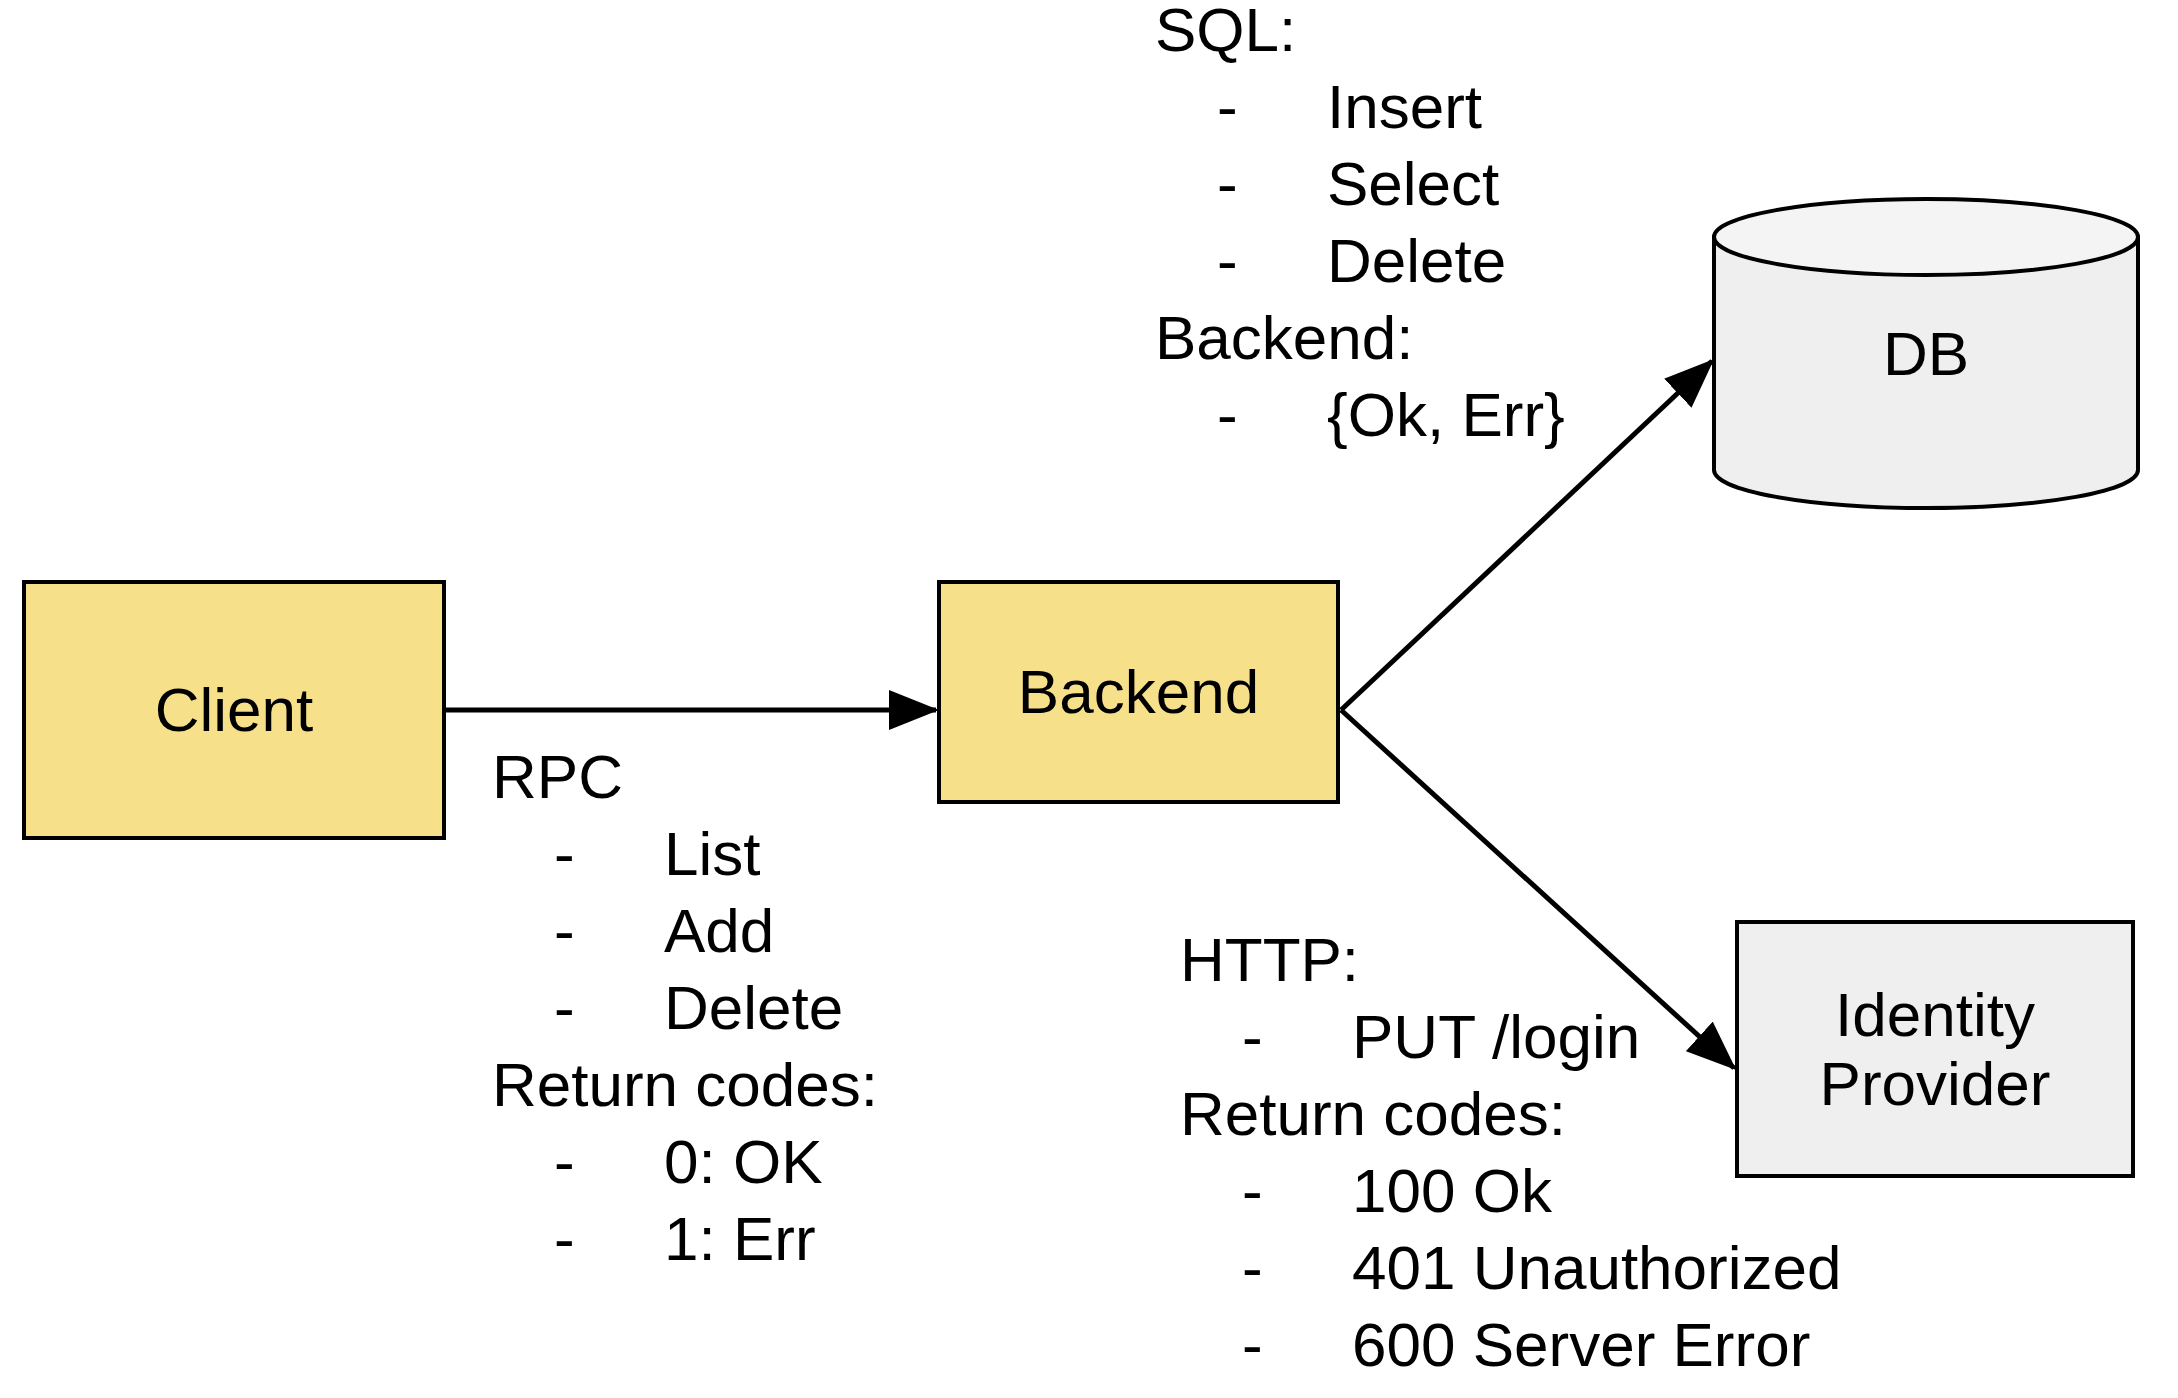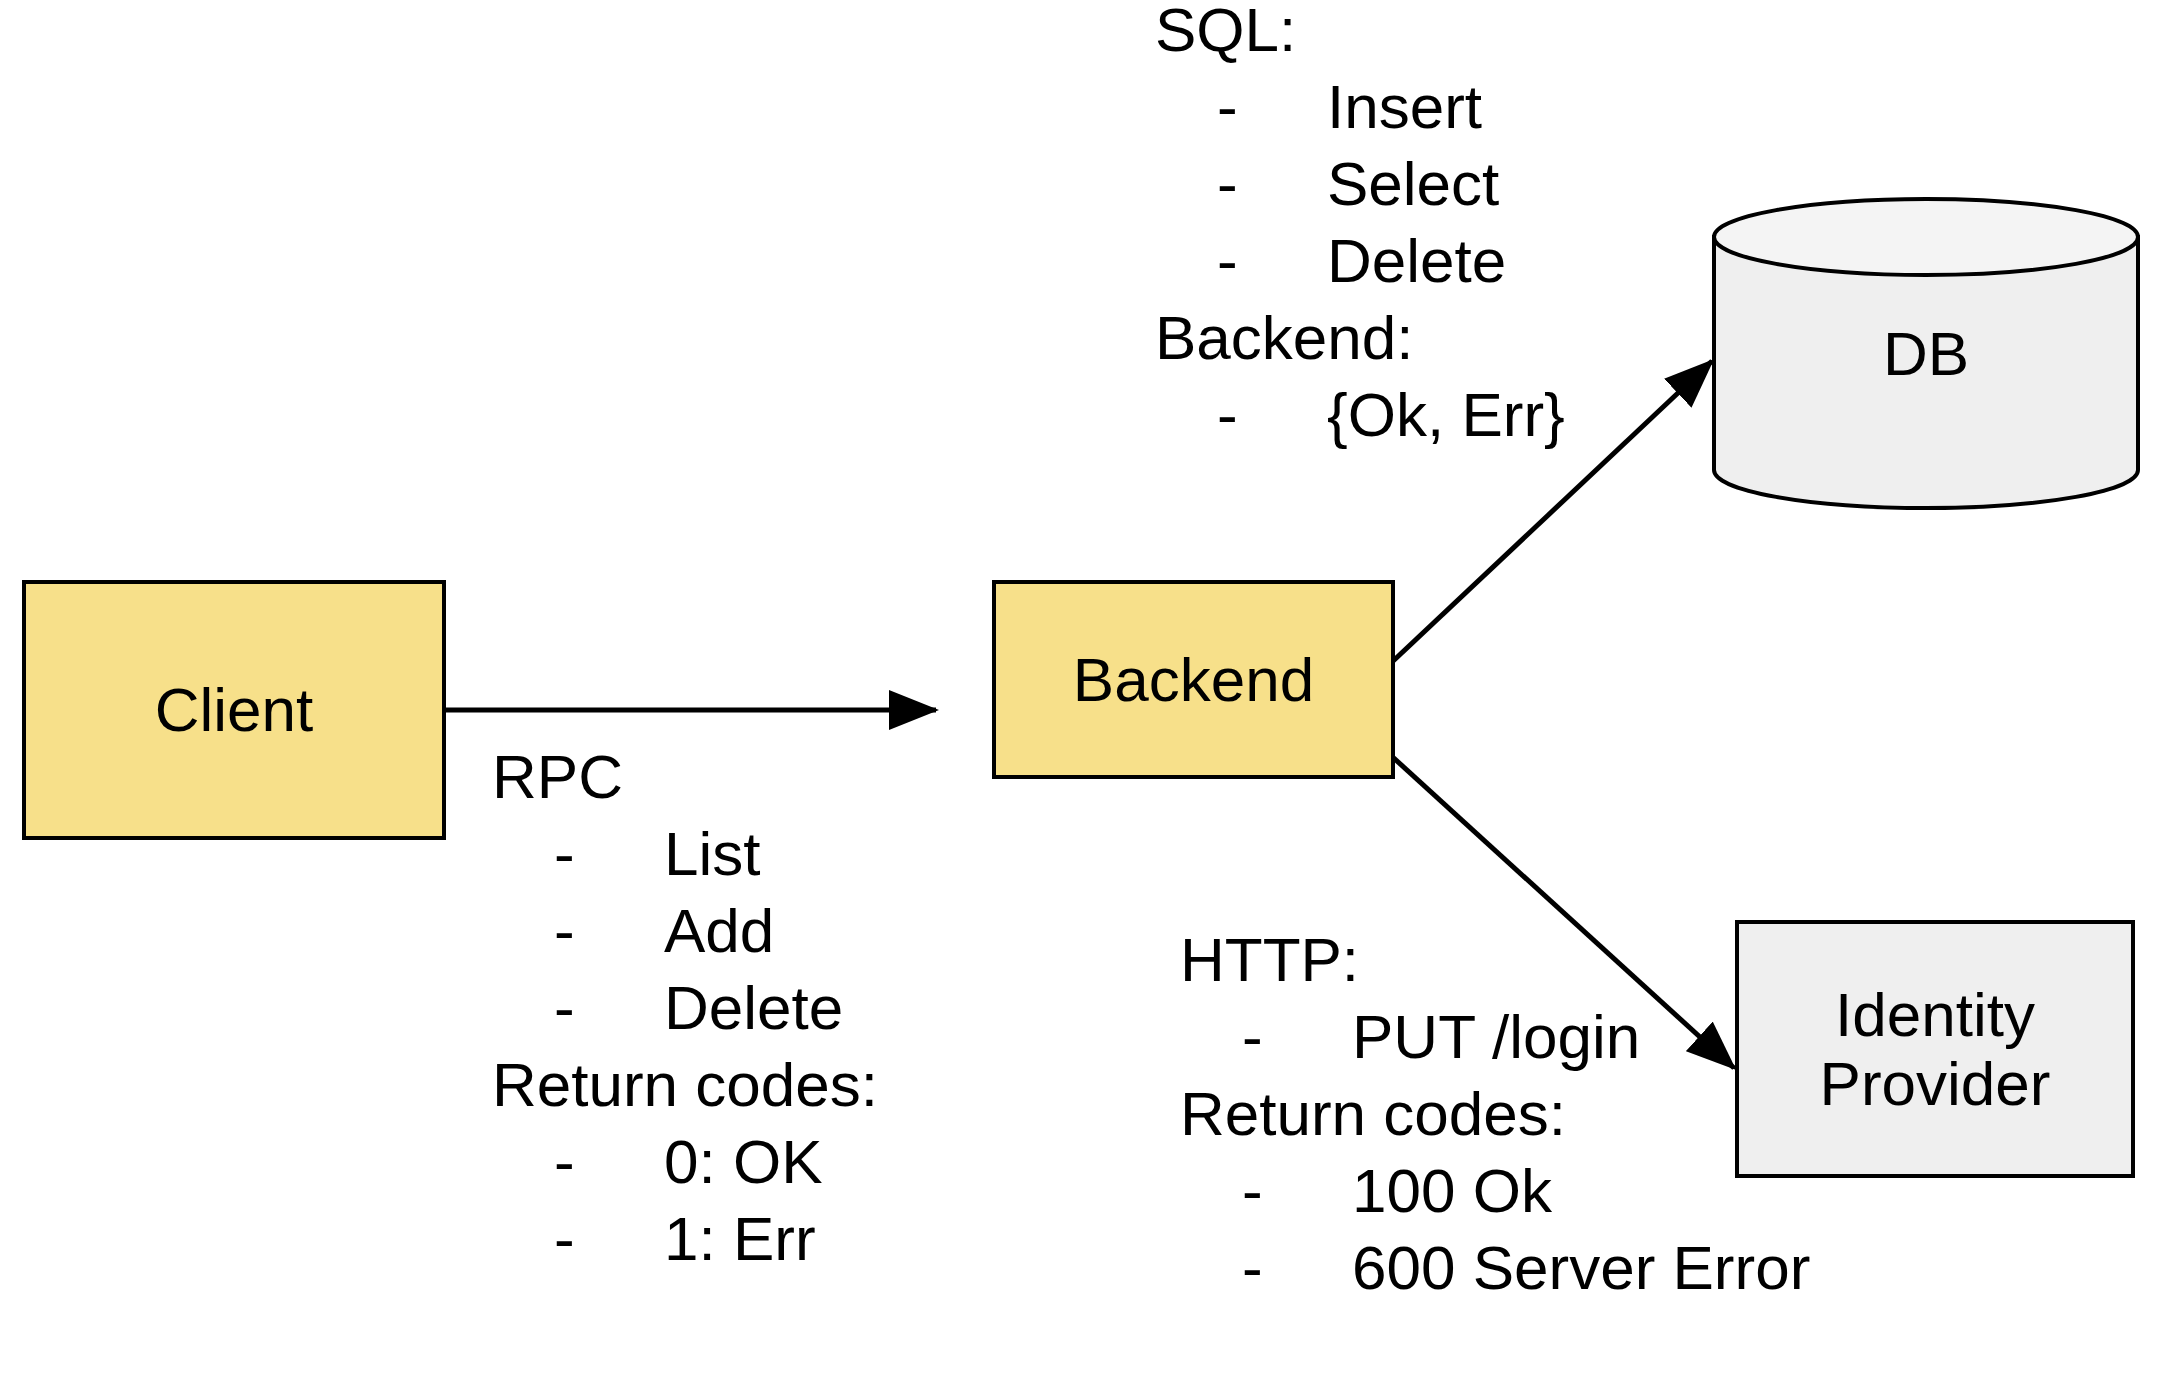--- a/index.html
+++ b/index.html
@@ -37,22 +37,22 @@
     display: block;
     white-space: pre-line;
   }
 
   #client-node {
     left: 22px;  top: 580px;
     width: 424px; height: 260px;
     background: #F7E08A;
   }
   #backend-node {
-    left: 992px; top: 580px;
-    width: 403px; height: 199px;
+    left: 937px; top: 580px;
+    width: 403px; height: 224px;
     background: #F7E08A;
   }
   #idp-node {
     left: 1735px; top: 920px;
     width: 400px; height: 258px;
     background: #EFEFEF;
   }
 
   
   #db-node {
@@ -160,16 +160,17 @@
       <span class="head">Return codes:</span>
       <span class="bullet"><span class="dash">-</span><span>0: OK</span></span>
       <span class="bullet"><span class="dash">-</span><span>1: Err</span></span>
     </div>
 
   <div id="http-annot" class="annot">
       <span class="head">HTTP:</span>
       <span class="bullet"><span class="dash">-</span><span>PUT /login</span></span>
       <span class="head">Return codes:</span>
       <span class="bullet"><span class="dash">-</span><span>100 Ok</span></span>
+      <span class="bullet"><span class="dash">-</span><span>401 Unauthorized</span></span>
       <span class="bullet"><span class="dash">-</span><span>600 Server Error</span></span>
     </div>
 
 </div>
 
 </body></html>

